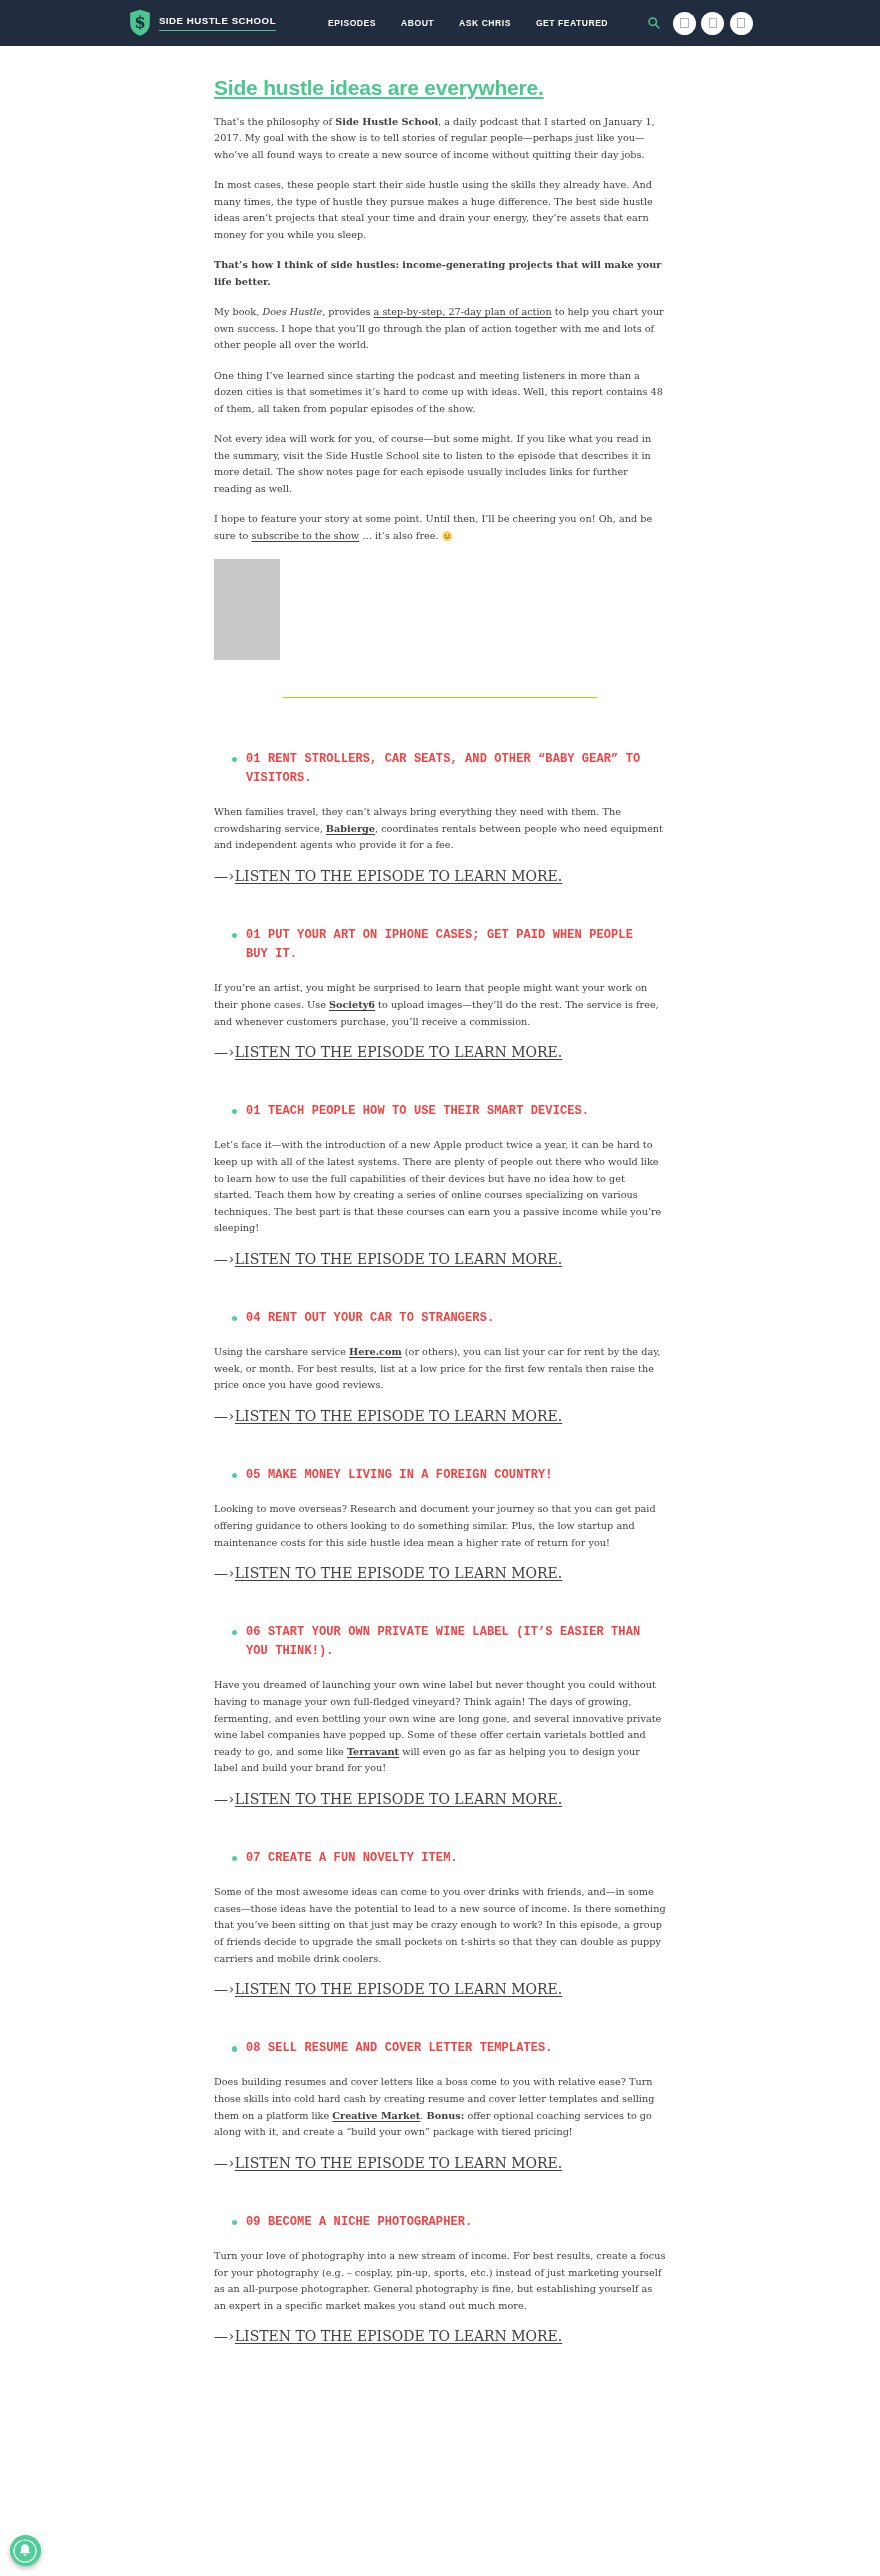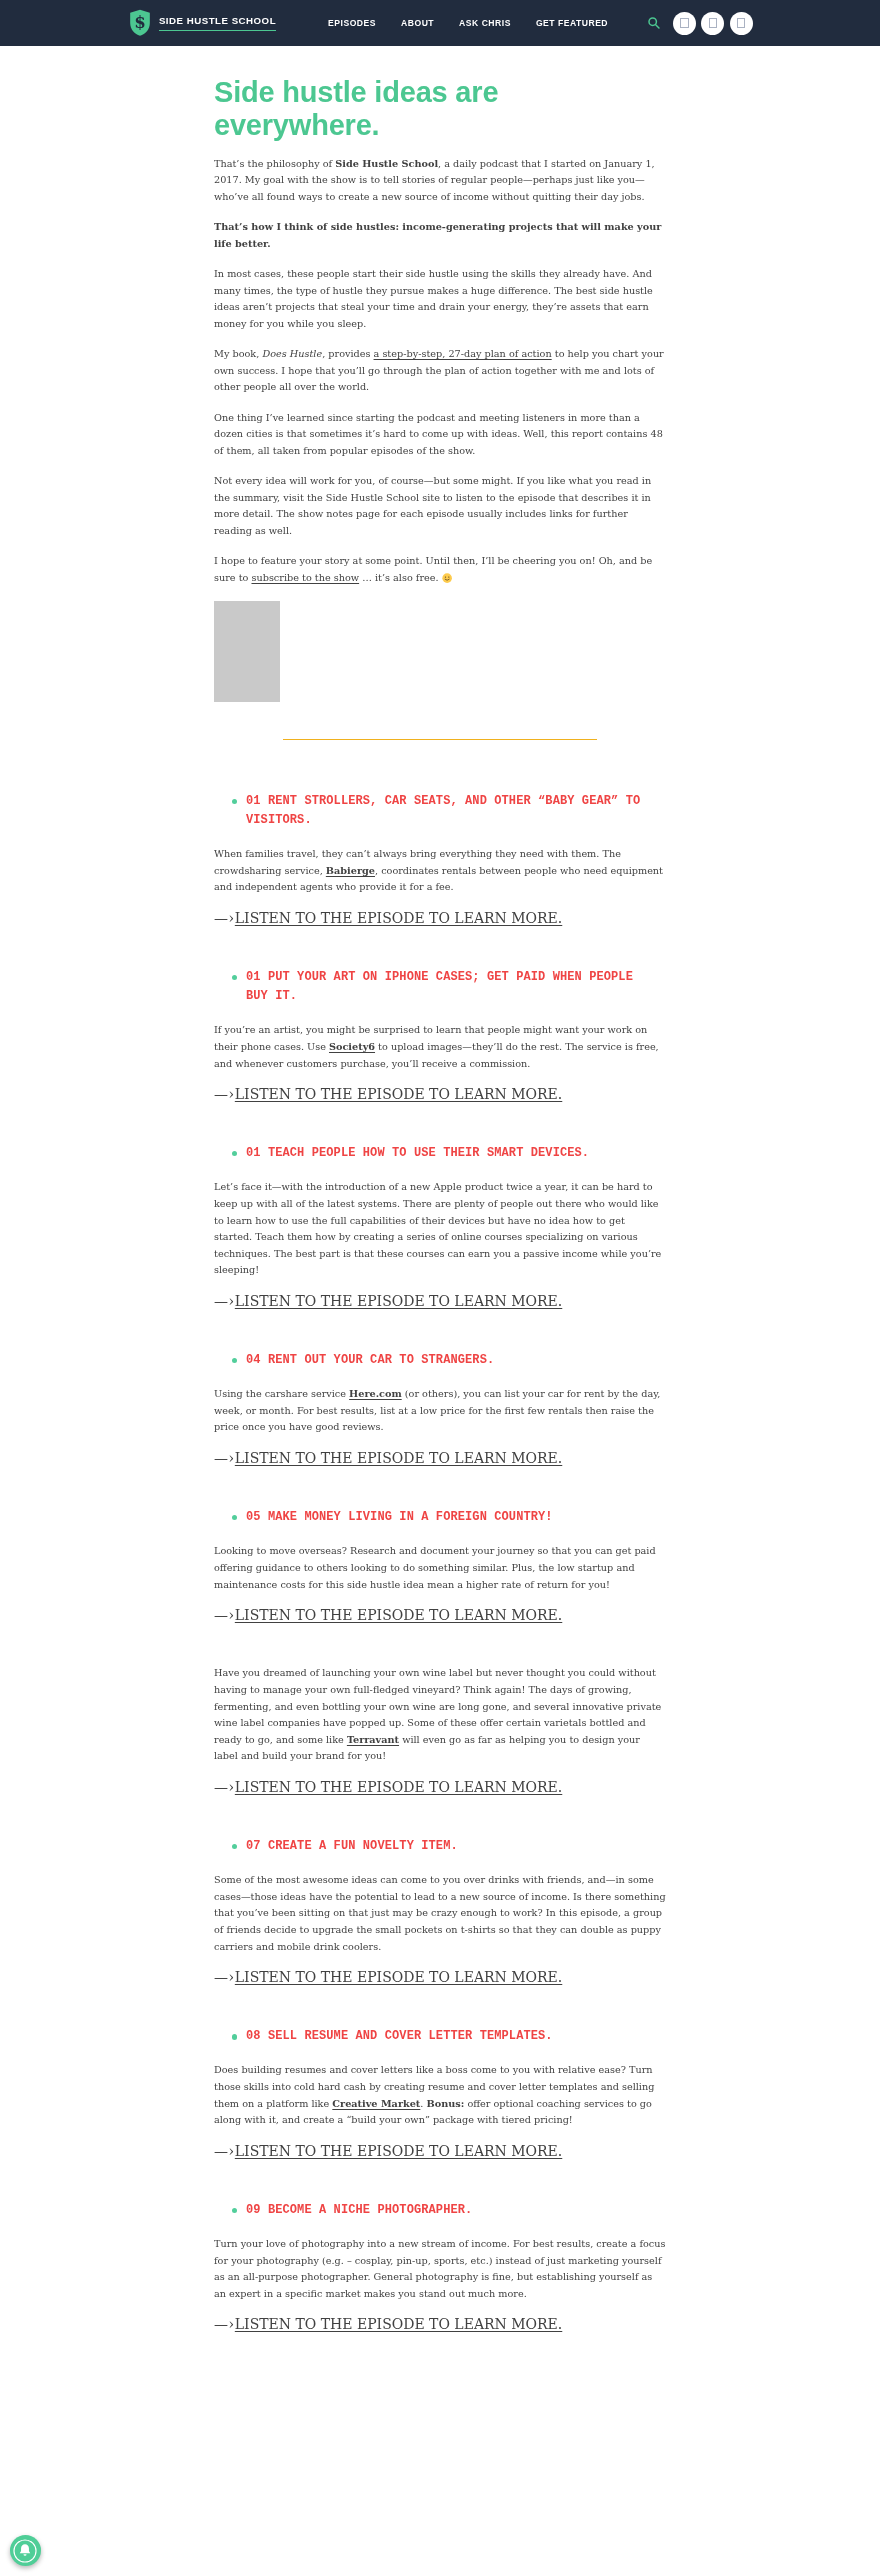--- a/index.html
+++ b/index.html
@@ -22,21 +22,21 @@
   .social-row{display:flex;gap:5.2px;}
   .social-circle{width:23px;height:23px;border-radius:50%;background:#ffffff;
                  display:flex;align-items:center;justify-content:center;cursor:pointer;}
   .social-glyph{width:6.3px;height:8px;border:0.6px solid #AAB2C2;}
 
   
   .article-col{width:452px;margin:0 auto;}
   h1.page-title{margin:32px 0 0;font-family:"Liberation Sans",sans-serif;font-weight:bold;
      font-size:37px;line-height:1.15;color:#2B3C50;letter-spacing:-0.6px;}
   h2.intro-heading{margin:30px 0 0;font-family:"Liberation Sans",sans-serif;font-weight:bold;
-     font-size:29px;color:#4CC791;letter-spacing:-0.2px;}
+     font-size:21px;color:#4CC791;letter-spacing:-0.2px;text-decoration:underline;}
   .body-p{margin:13.7px 0 0;font-size:9.7px;line-height:16.6px;color:#414141;}
   .seg-bold{font-weight:bold;}
   .seg-italic{font-style:italic;}
   .seg-link{color:#414141;text-decoration:underline;text-underline-offset:1.7px;}
   .seg-emoji svg{vertical-align:-2.3px;margin-left:0.6px;}
 
   .image-placeholder{width:66px;height:101px;background:#C9C9C9;margin-top:15px;}
   .divider{width:314px;border:none;border-top:1.1px solid #F0B11E;margin:37px auto 0;}
 
   
@@ -95,22 +95,22 @@
   </span>
         </div>
     </div>
   </div>
 </header>
 
 <main class="article-col">
   <h2 class="intro-heading">Side hustle ideas are everywhere.</h2>
   <div id="intro">
       <p class="body-p"><span class="">That’s the philosophy of </span><span class="seg-bold">Side Hustle School</span><span class="">, a daily podcast that I started on January 1, 2017. My goal with the show is to tell stories of regular people—perhaps just like you—who’ve all found ways to create a new source of income without quitting their day jobs.</span></p>
+      <p class="body-p"><span class="">In most cases, these people start their side hustle using the skills they already have. And many times, the type of hustle they pursue makes a huge difference. The best side hustle ideas aren’t projects that steal your time and drain your energy, they’re assets that earn money for you while you sleep.</span></p>
       <p class="body-p"><span class="seg-bold">That’s how I think of side hustles: income-generating projects that will make your life better.</span></p>
-      <p class="body-p"><span class="">In most cases, these people start their side hustle using the skills they already have. And many times, the type of hustle they pursue makes a huge difference. The best side hustle ideas aren’t projects that steal your time and drain your energy, they’re assets that earn money for you while you sleep.</span></p>
       <p class="body-p"><span class="">My book, </span><span class=" seg-italic">Does Hustle</span><span class="">, provides </span><a href="#" class="seg-link">a step-by-step, 27-day plan of action</a><span class=""> to help you chart your own success. I hope that you’ll go through the plan of action together with me and lots of other people all over the world.</span></p>
       <p class="body-p"><span class="">One thing I’ve learned since starting the podcast and meeting listeners in more than a dozen cities is that sometimes it’s hard to come up with ideas. Well, this report contains 48 of them, all taken from popular episodes of the show.</span></p>
       <p class="body-p"><span class="">Not every idea will work for you, of course—but some might. If you like what you read in the summary, visit the Side Hustle School site to listen to the episode that describes it in more detail. The show notes page for each episode usually includes links for further reading as well.</span></p>
       <p class="body-p"><span class="">I hope to feature your story at some point. Until then, I’ll be cheering you on! Oh, and be sure to </span><a href="#" class="seg-link">subscribe to the show</a><span class=""> … it’s also free. </span><span class="seg-emoji"><svg width="10.3" height="10.3" viewBox="0 0 20 20">
             <circle cx="10" cy="10" r="9.3" fill="#FDCB4D"></circle>
             <circle cx="6.8" cy="8" r="1.3" fill="#5B4420"></circle>
             <circle cx="13.2" cy="8" r="1.3" fill="#5B4420"></circle>
             <path d="M6 12.3 q4 3.8 8 0" stroke="#5B4420" stroke-width="1.5" fill="none" stroke-linecap="round"></path>
           </svg></span></p>
     </div>
@@ -161,20 +161,24 @@
     <h3 class="idea-title">
       <span class="bullet"></span>
       <span class="idea-title-text">05 MAKE MONEY LIVING IN A FOREIGN COUNTRY!</span>
     </h3>
     <p class="body-p idea-body"><span class="">Looking to move overseas? Research and document your journey so that you can get paid offering guidance to others looking to do something similar. Plus, the low startup and maintenance costs for this side hustle idea mean a higher rate of return for you!</span></p>
     <p class="listen">
       <span class="listen-prefix">—›</span><a href="#" class="listen-link">LISTEN TO THE EPISODE TO LEARN MORE.</a>
     </p>
   </section>
       <section class="idea">
+    <h3 class="idea-title">
+      <span class="bullet"></span>
+      <span class="idea-title-text">06 START YOUR OWN PRIVATE WINE LABEL (IT’S EASIER THAN YOU THINK!).</span>
+    </h3>
     <p class="body-p idea-body"><span class="">Have you dreamed of launching your own wine label but never thought you could without having to manage your own full-fledged vineyard? Think again! The days of growing, fermenting, and even bottling your own wine are long gone, and several innovative private wine label companies have popped up. Some of these offer certain varietals bottled and ready to go, and some like </span><a href="#" class="seg-link seg-bold">Terravant</a><span class=""> will even go as far as helping you to design your label and build your brand for you!</span></p>
     <p class="listen">
       <span class="listen-prefix">—›</span><a href="#" class="listen-link">LISTEN TO THE EPISODE TO LEARN MORE.</a>
     </p>
   </section>
       <section class="idea">
     <h3 class="idea-title">
       <span class="bullet"></span>
       <span class="idea-title-text">07 CREATE A FUN NOVELTY ITEM.</span>
     </h3>

